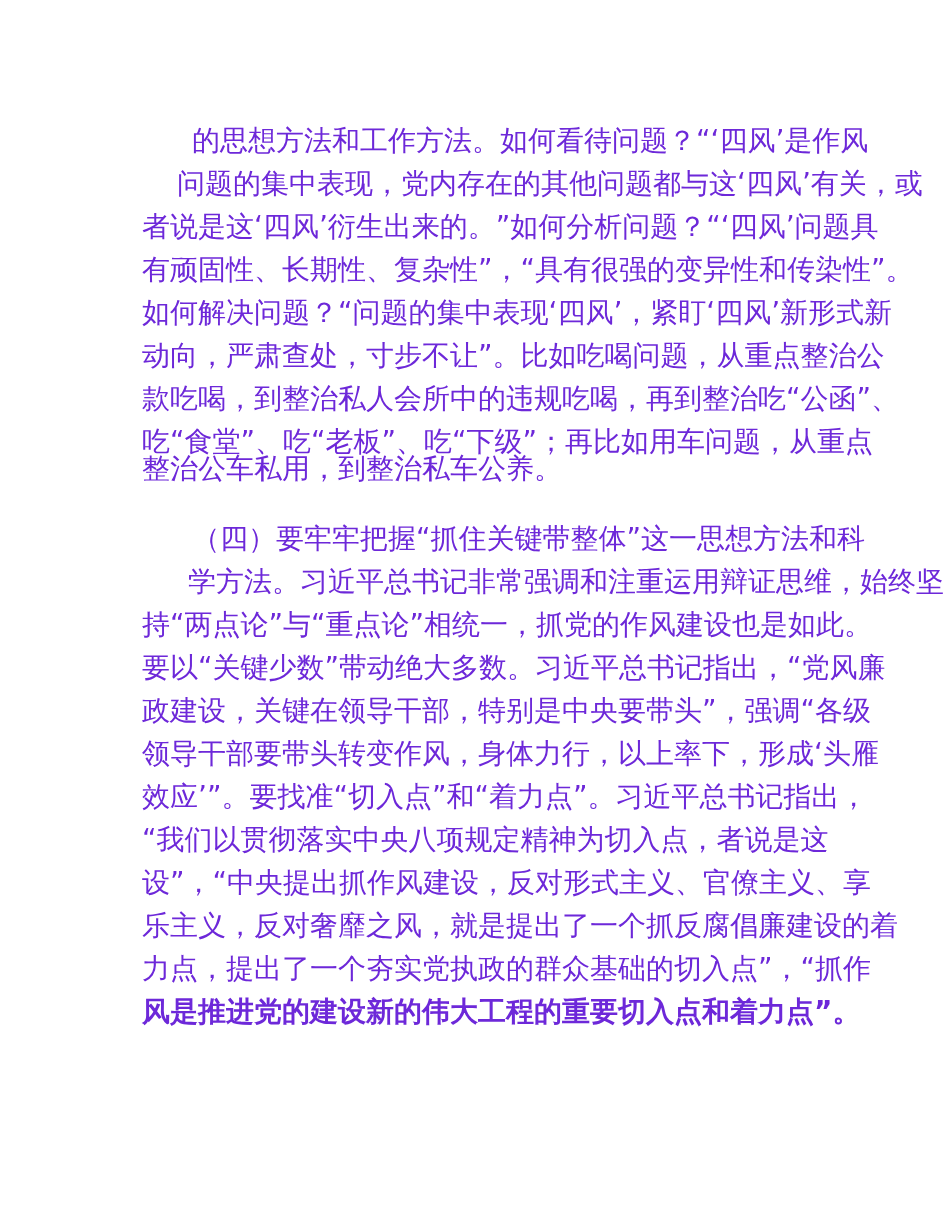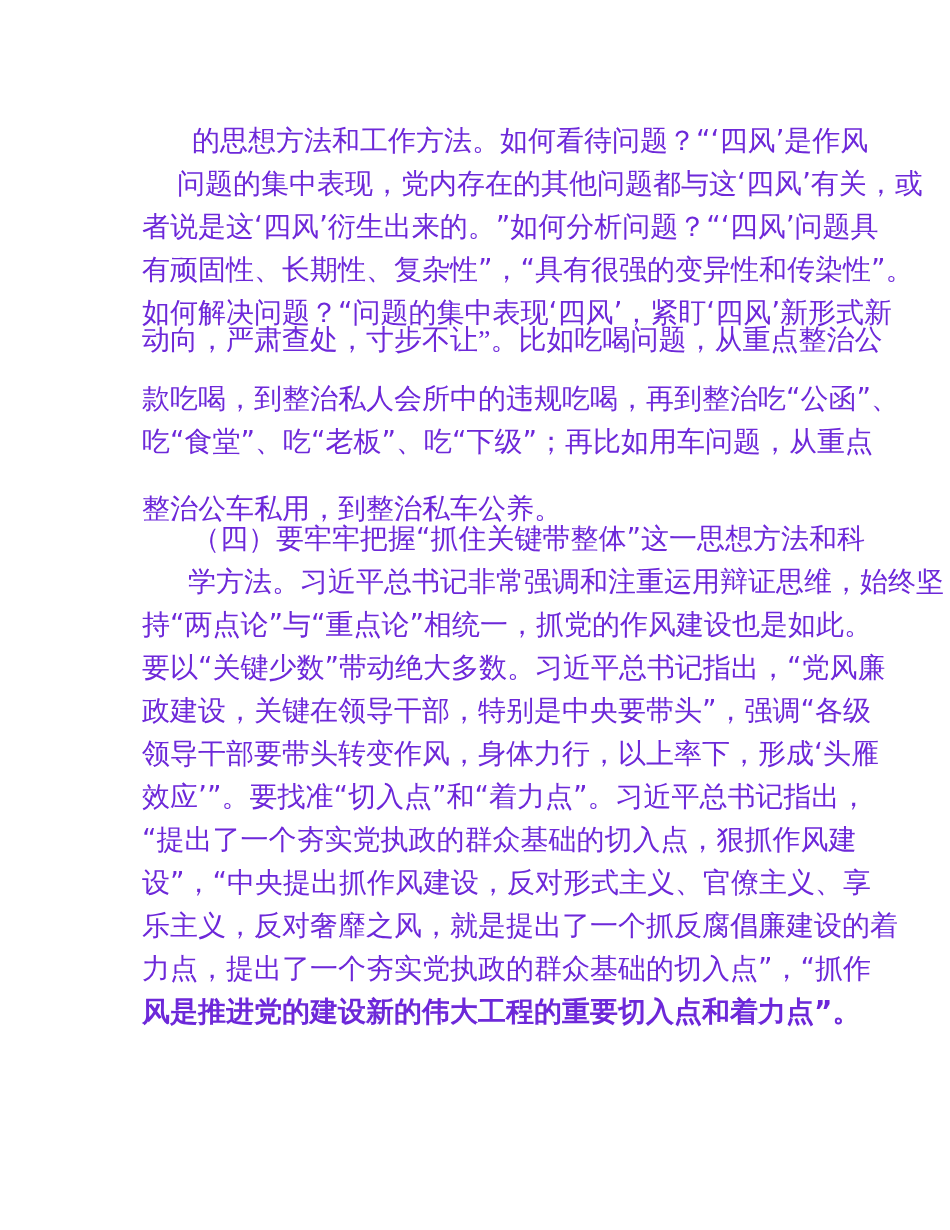--- a/index.html
+++ b/index.html
@@ -21,32 +21,32 @@
 </head>
 <body>
 
 <div class="page">
   <div>
     <div class="line indent" style="top:126px;">的思想方法和工作方法。如何看待问题？“‘四风’是作风</div>
     <div class="line" style="top:169px;margin-left:35px;">问题的集中表现，党内存在的其他问题都与这‘四风’有关，或</div>
     <div class="line" style="top:212px;">者说是这‘四风’衍生出来的。”如何分析问题？“‘四风’问题具</div>
     <div class="line" style="top:255px;">有顽固性、长期性、复杂性”，“具有很强的变异性和传染性”。</div>
     <div class="line" style="top:298px;">如何解决问题？“问题的集中表现‘四风’，紧盯‘四风’新形式新</div>
-    <div class="line" style="top:325px;font-family:Liberation Serif, serif;">动向，严肃查处，寸步不让”。比如吃喝问题，从重点整治公</div>
+    <div class="line" style="top:341px;">动向，严肃查处，寸步不让”。比如吃喝问题，从重点整治公</div>
     <div class="line" style="top:384px;">款吃喝，到整治私人会所中的违规吃喝，再到整治吃“公函”、</div>
     <div class="line" style="top:427px;">吃“食堂”、吃“老板”、吃“下级”；再比如用车问题，从重点</div>
-    <div class="line" style="top:494px;">整治公车私用，到整治私车公养。</div>
+    <div class="line" style="top:454px;">整治公车私用，到整治私车公养。</div>
   </div>
   <div>
     <div class="line indent" style="top:524px;">（四）要牢牢把握“抓住关键带整体”这一思想方法和科</div>
     <div class="line" style="top:567px;margin-left:46px;">学方法。习近平总书记非常强调和注重运用辩证思维，始终坚</div>
     <div class="line" style="top:610px;">持“两点论”与“重点论”相统一，抓党的作风建设也是如此。</div>
     <div class="line" style="top:653px;">要以“关键少数”带动绝大多数。习近平总书记指出，“党风廉</div>
     <div class="line" style="top:696px;">政建设，关键在领导干部，特别是中央要带头”，强调“各级</div>
     <div class="line" style="top:739px;">领导干部要带头转变作风，身体力行，以上率下，形成‘头雁</div>
     <div class="line" style="top:782px;">效应’”。要找准“切入点”和“着力点”。习近平总书记指出，</div>
-    <div class="line" style="top:825px;">“提出了一个夯实党执政的群众基础的切入点，狠抓作风建</div>
+    <div class="line" style="top:825px;">“我们以贯彻落实中央八项规定精神为切入点，者说是这</div>
     <div class="line" style="top:868px;">设”，“中央提出抓作风建设，反对形式主义、官僚主义、享</div>
     <div class="line" style="top:911px;">乐主义，反对奢靡之风，就是提出了一个抓反腐倡廉建设的着</div>
     <div class="line" style="top:954px;">力点，提出了一个夯实党执政的群众基础的切入点”，“抓作</div>
     <div class="line" style="top:997px;font-weight:bold;">风是推进党的建设新的伟大工程的重要切入点和着力点”。</div>
   </div>
 </div>
 
 </body></html>

